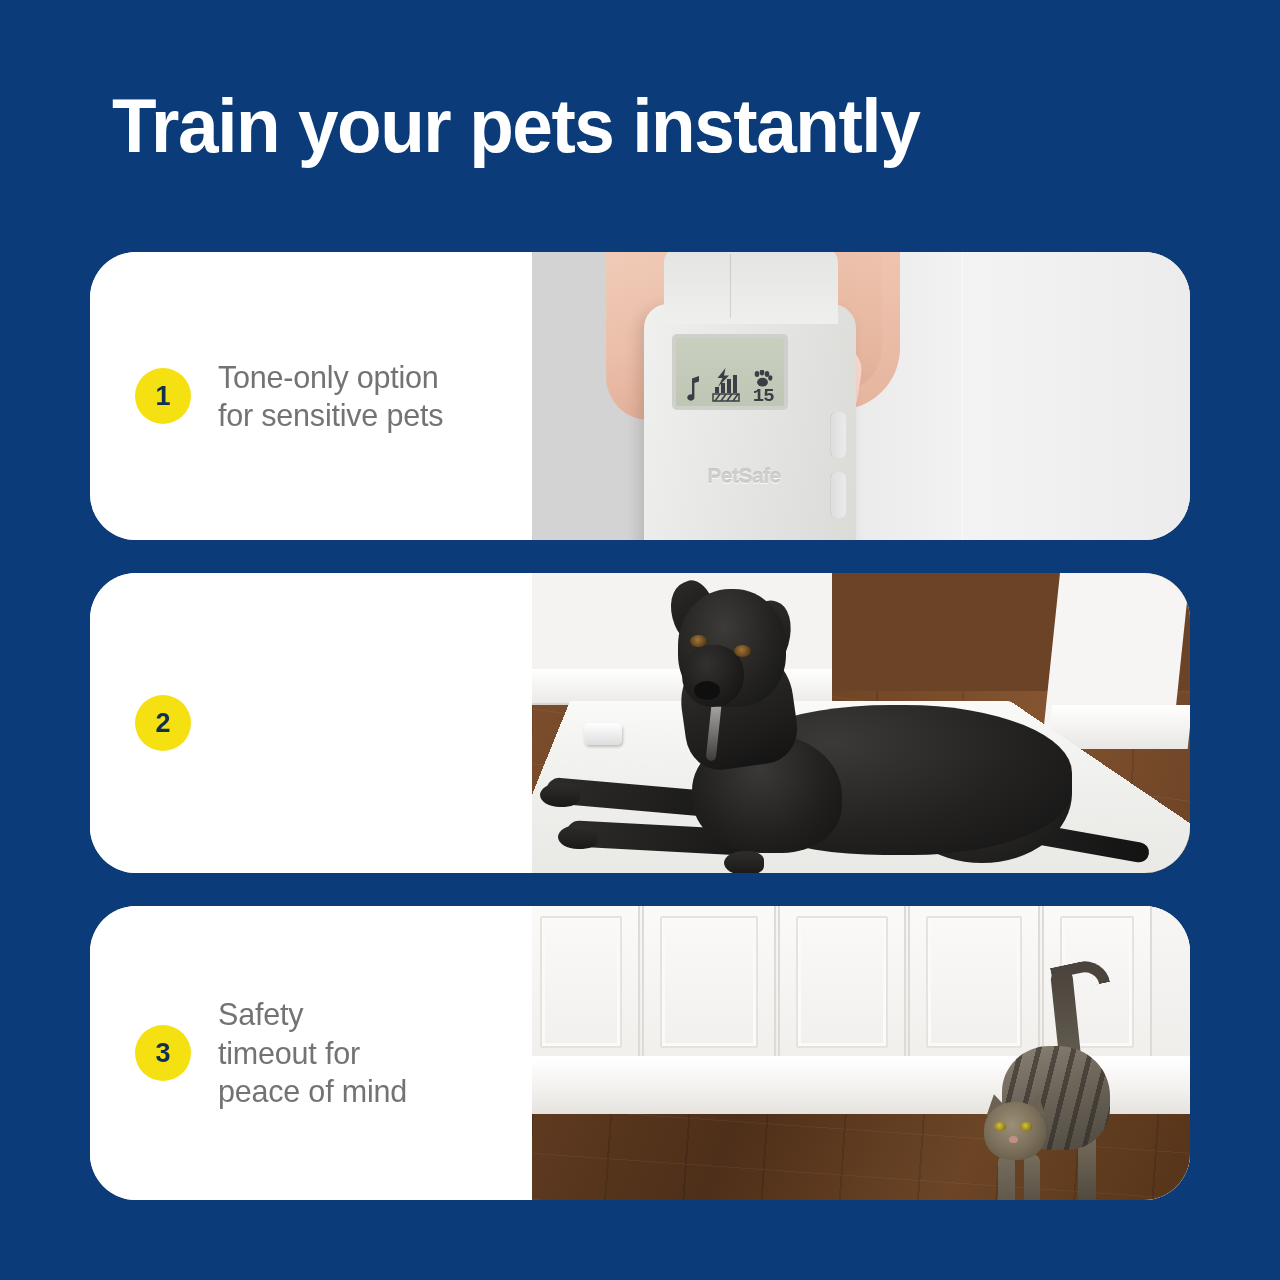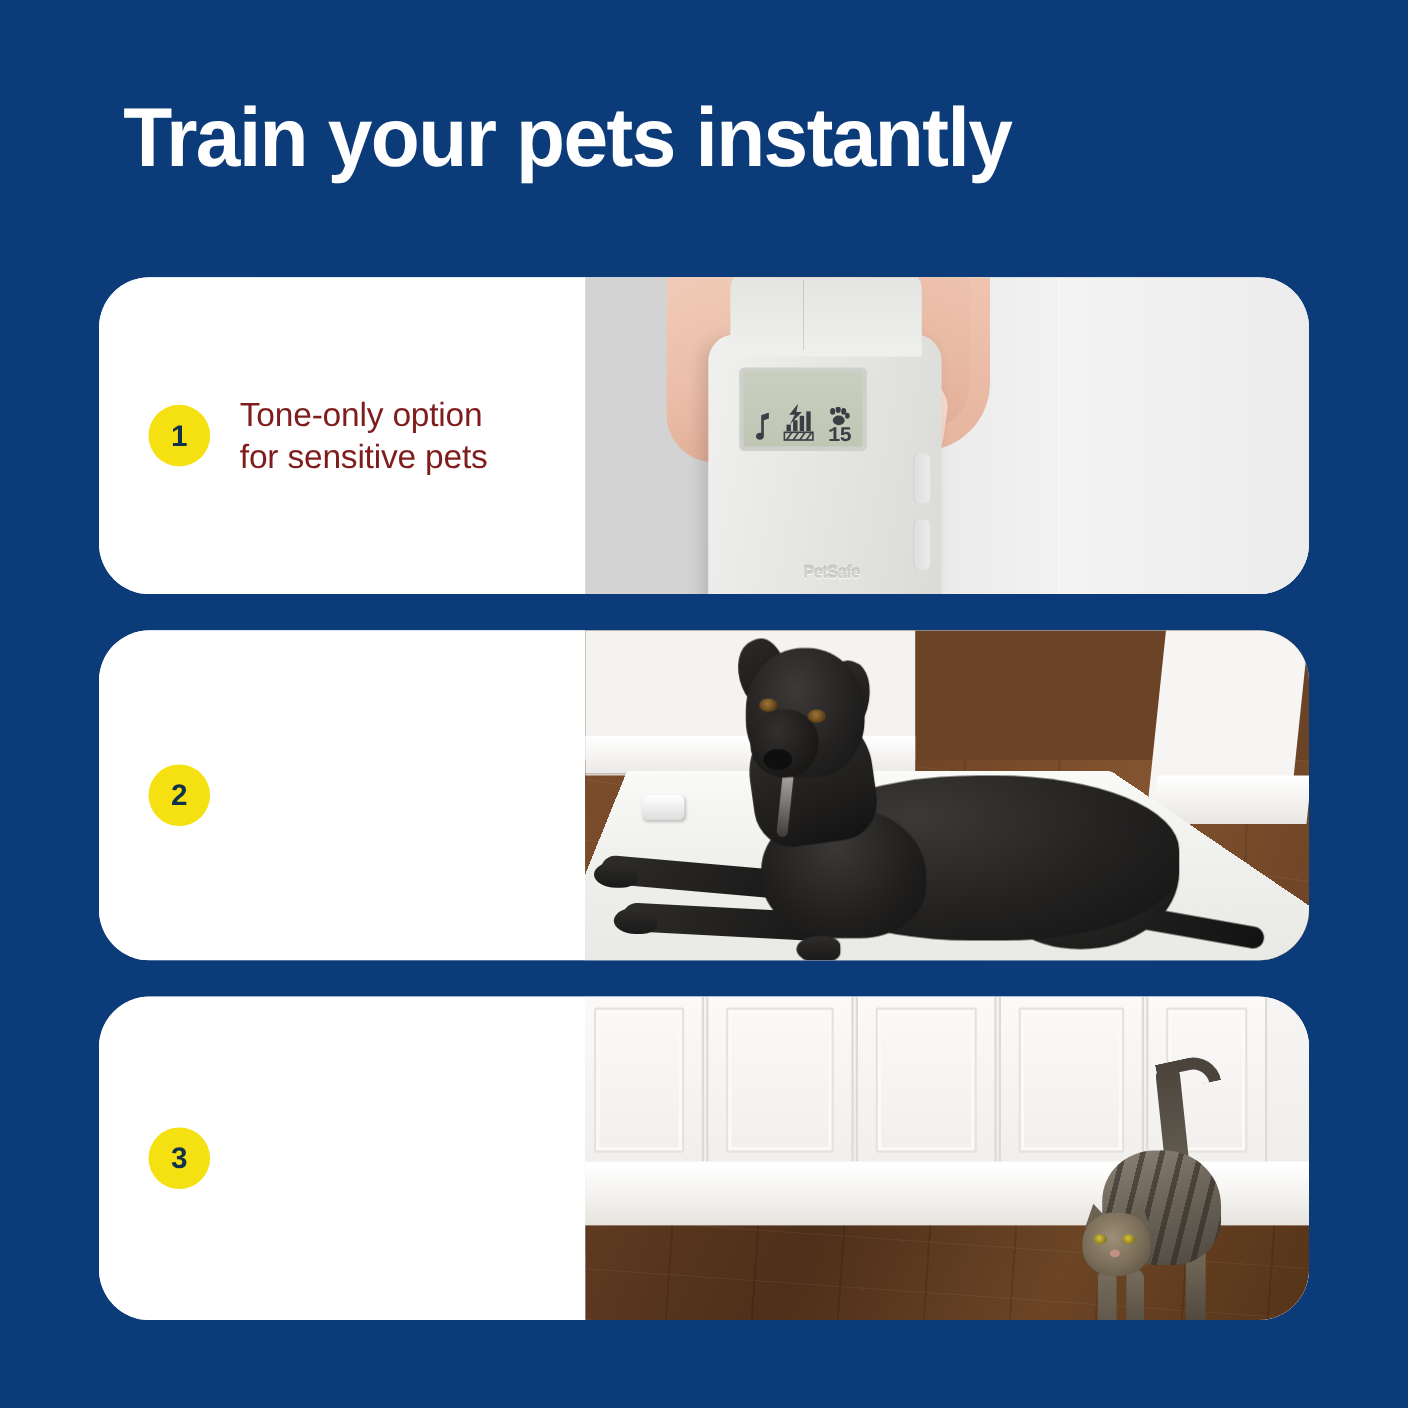--- a/index.html
+++ b/index.html
@@ -65,21 +65,21 @@
     color: #10304f;
     font-size: 27px;
     font-weight: bold;
     display: flex;
     align-items: center;
     justify-content: center;
     margin-right: 27px;
   }
 
   .card-label {
-    color: #7f1d1d;
+    color: #737373;
     font-size: 30.5px;
     line-height: 38.5px;
     font-weight: normal;
     letter-spacing: -0.2px;
     white-space: pre-line;
     max-width: 300px;
   }
 
   .card-photo {
     flex: 1 1 auto;
@@ -166,26 +166,25 @@
     justify-content: space-around;
     padding: 0 5px;
   }
   .lcd-icon { color: #3a3f45; display: block; }
   .lcd-level {
     display: flex; flex-direction: column; align-items: center;
     color: #3a3f45; font-size: 17px; font-weight: bold; line-height: 1;
   }
   .lcd-num { font-family: "Liberation Mono", monospace; font-size: 19px; letter-spacing: -1px; }
   .remote-logo {
-    position: absolute; left: 46px; top: 160px;
+    position: absolute; left: 34px; top: 160px;
     width: 132px; text-align: center;
     color: #cfcfcb;
-    font-size: 15px; font-weight: bold; letter-spacing: -0.5px;
+    font-size: 21px; font-weight: bold; letter-spacing: -0.5px;
     text-shadow: 0 1px 0 #fafafa, 0 -1px 0 #c2c2bf;
-    margin-top: 48px;
   }
   .remote-btn {
     position: absolute; right: 10px;
     width: 16px; border-radius: 6px;
     background: linear-gradient(90deg,#dedede,#ebebeb);
     border-left: 1px solid rgba(0,0,0,0.10);
   }
   .remote-btn.b1 { top: 108px; height: 46px; }
   .remote-btn.b2 { top: 168px; height: 46px; }
 
@@ -527,20 +526,23 @@
     <div class="dog-eye e1"></div>
     <div class="dog-eye e2"></div>
     <div class="dog-nose"></div>
   </div>
 </div>
 
 <div class="card card-3">
 
   <div class="card-text">
     <div class="badge">3</div>
+    <div class="card-label">Safety
+timeout for
+peace of mind</div>
   </div>
 
   <div class="card-photo photo-cat">
     <div class="cab-wall"></div>
     <div class="cab-door" style="left:-10px; width:118px;"></div>
     <div class="cab-door" style="left:110px; width:134px;"></div>
     <div class="cab-door" style="left:246px; width:128px;"></div>
     <div class="cab-door" style="left:376px; width:132px;"></div>
     <div class="cab-door" style="left:510px; width:110px;"></div>
     <div class="cab-kick"></div>

